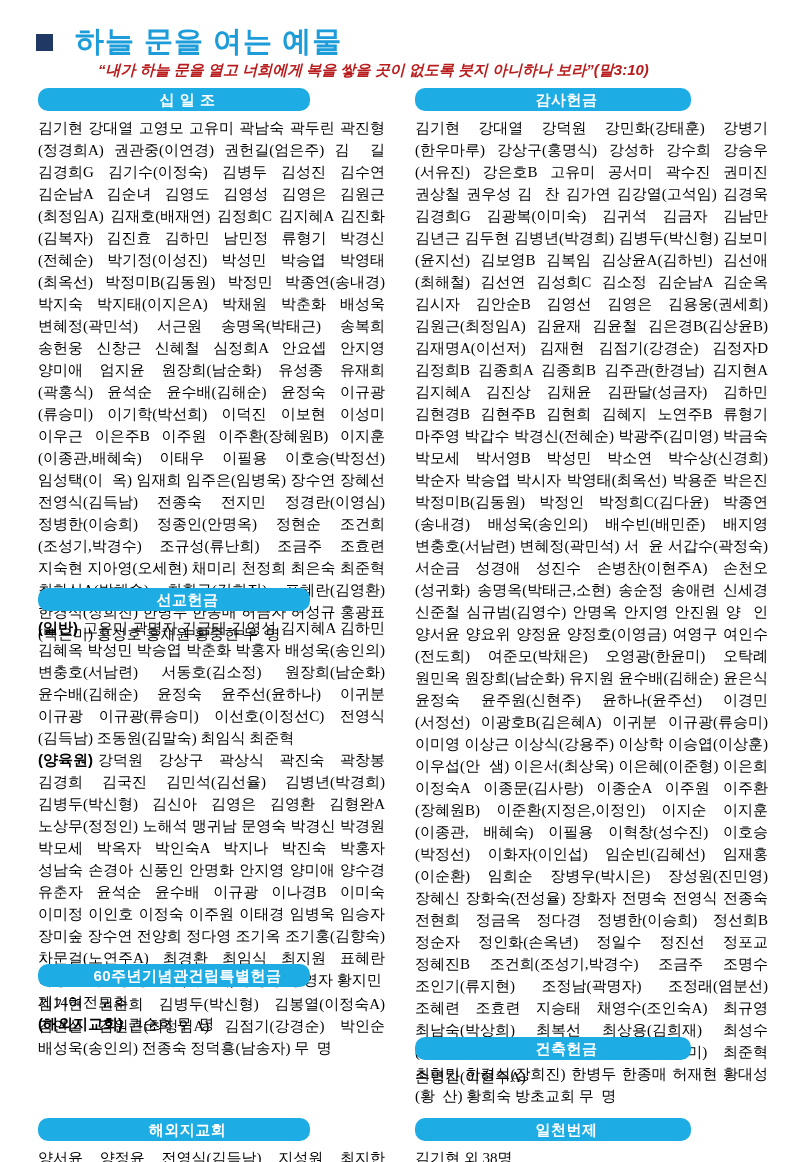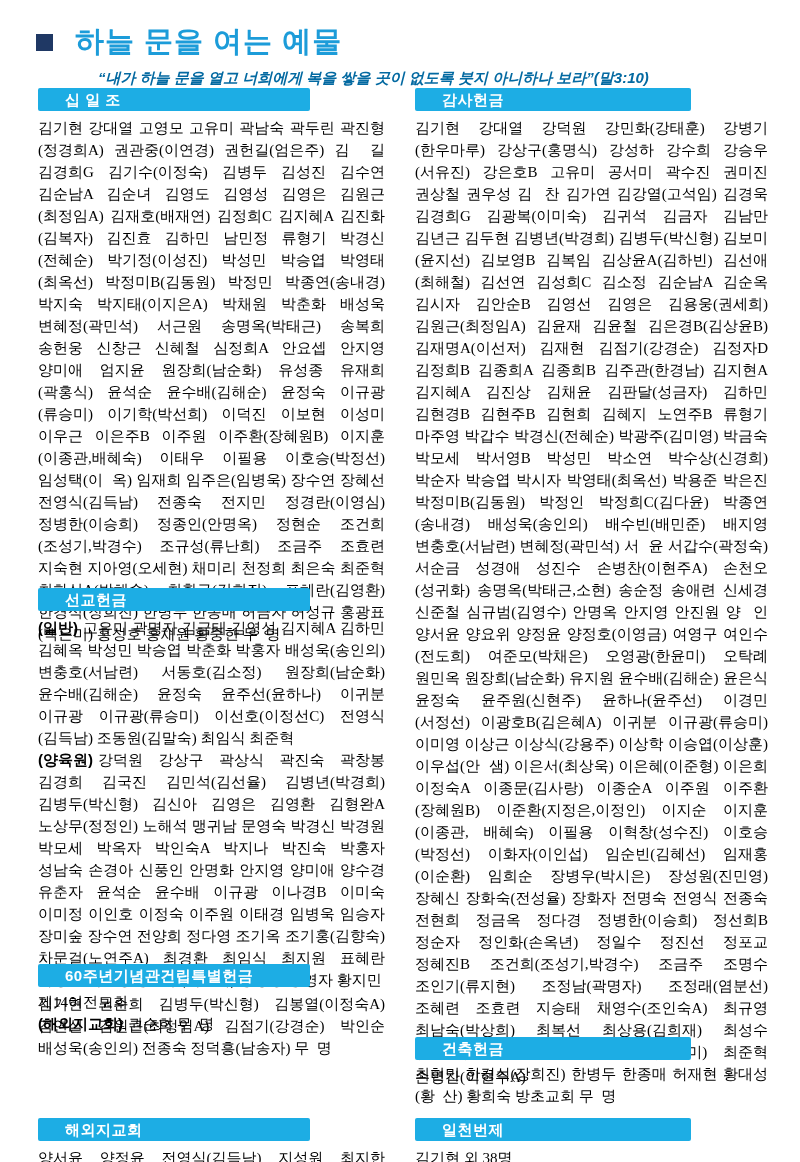--- a/index.html
+++ b/index.html
@@ -10,28 +10,28 @@
   .page{position:absolute;inset:0;overflow:hidden;}
   .title-row{position:absolute;left:36px;top:22px;display:flex;align-items:center;gap:22px;}
   .bullet{width:17px;height:17px;background:#1f3864;flex:0 0 auto;}
   .title{
     margin:0;font-family:"Liberation Sans","DejaVu Sans",sans-serif;
     font-weight:800;font-size:29px;color:#1c9cd9;letter-spacing:1px;
   }
   .subtitle{
     position:absolute;left:98px;top:61px;width:660px;
     font-family:"Liberation Sans","DejaVu Sans",sans-serif;
-    font-style:italic;font-weight:bold;font-size:15px;color:#0369a1;margin-top:8px;
+    font-style:italic;font-weight:bold;font-size:15px;color:#b91c1c;
   }
   .sec{position:absolute;box-sizing:border-box;}
   .bar{
     height:23px;line-height:23px;background:#1dade4;color:#ffffff;
     font-family:"Liberation Sans","DejaVu Sans",sans-serif;
-    font-weight:bold;font-size:15px;padding-left:27px;border-radius:2px;
-    box-sizing:border-box;letter-spacing:0.5px;
+    font-weight:bold;font-size:15px;padding-left:27px;border-radius:10px;
+    box-sizing:border-box;letter-spacing:0.5px;text-align:center;
   }
   .body{margin-top:6px;}
   .names{
     font-size:15px;line-height:22px;text-align:justify;
     white-space:pre-wrap;word-break:keep-all;margin:0;
   }
   .grp{
     font-family:"Liberation Sans","DejaVu Sans",sans-serif;
     font-weight:bold;margin-right:5px;
   }

